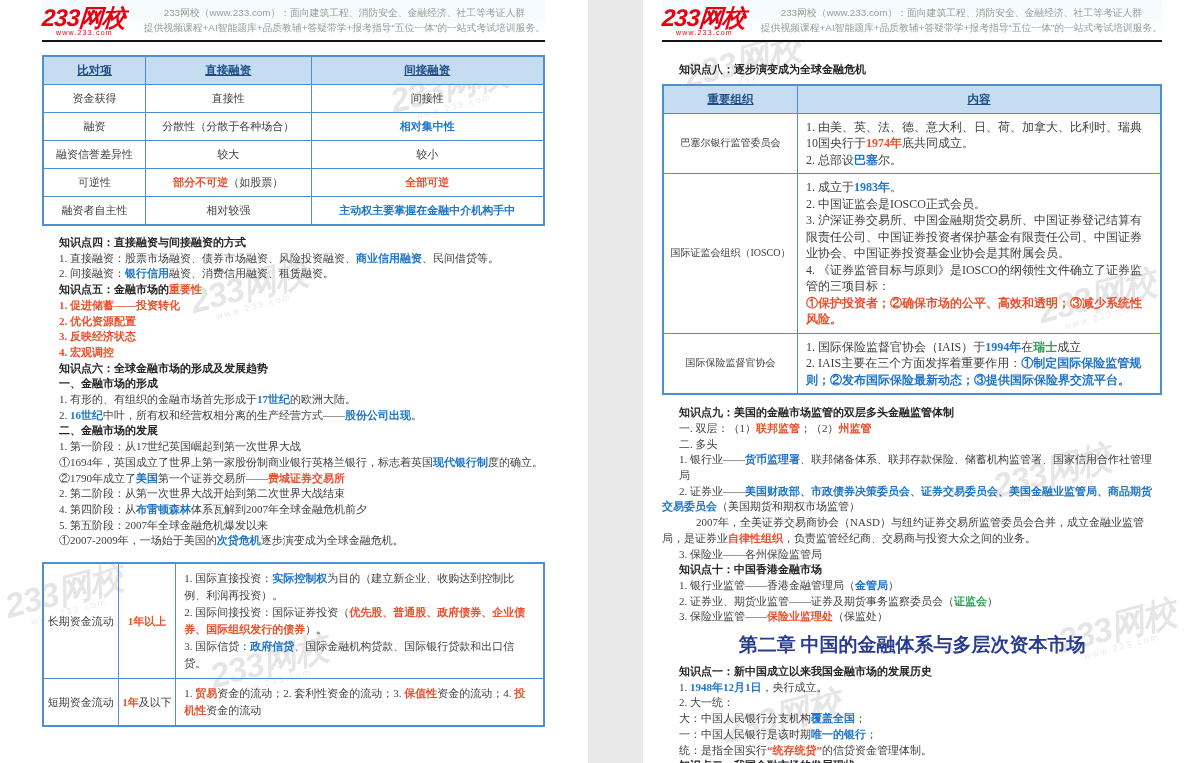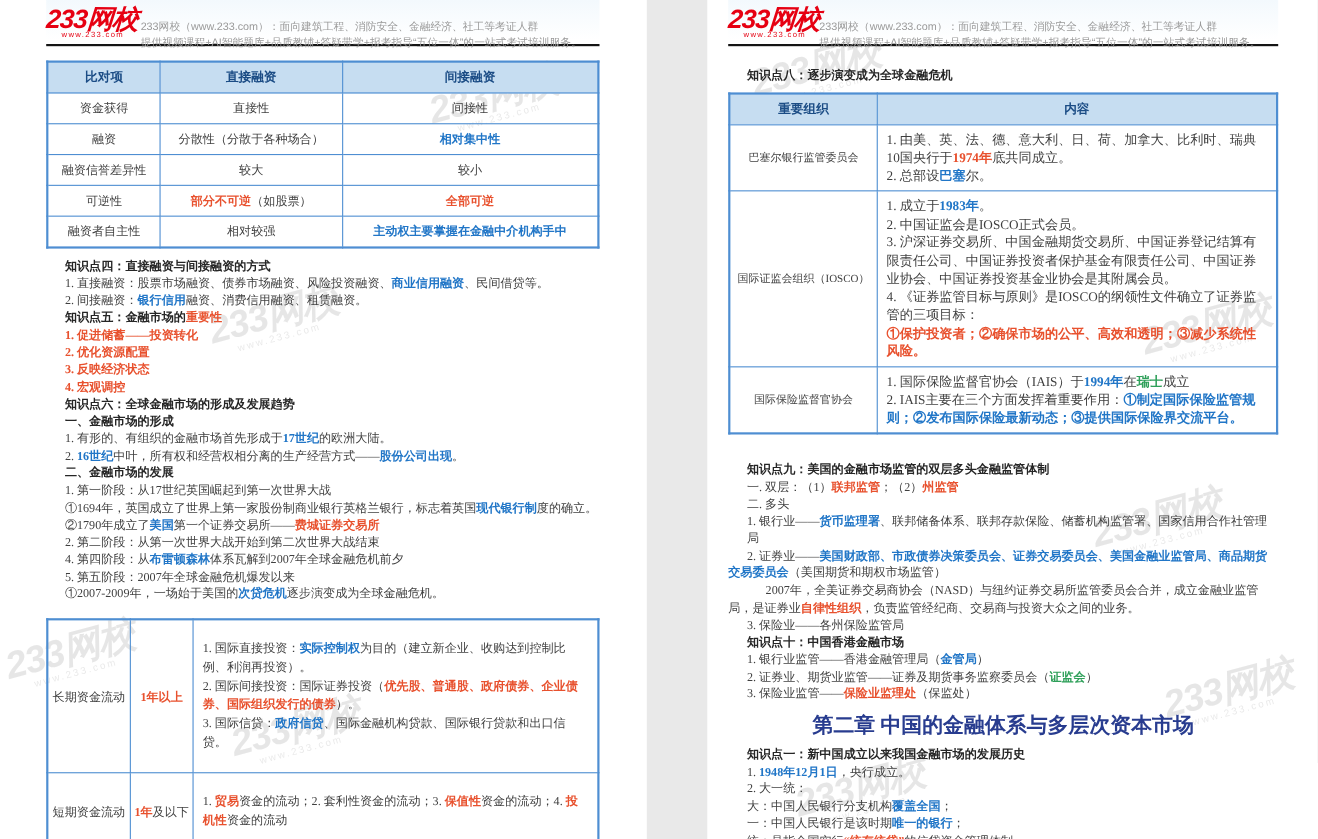--- a/index.html
+++ b/index.html
@@ -16,22 +16,22 @@
   #page-right .page-inner{padding:0 36px 0 19px;}
 
   
   .page-header{position:relative;height:40px;border-bottom:2px solid #141414;
     background:linear-gradient(180deg,#f3f9fd 0%,#ffffff 90%);}
   .logo{position:absolute;left:0;top:7px;}
   .logo-main{font-family:"Liberation Sans",sans-serif;font-weight:800;font-style:italic;
     font-size:24px;color:#e60012;letter-spacing:-1px;line-height:22px;transform:skewX(-4deg);}
   .logo-sub{font-family:"Liberation Sans",sans-serif;font-size:7px;color:#e60012;
     letter-spacing:1.2px;padding-left:14px;line-height:8px;}
-  .taglines{position:absolute;right:16px;top:5px;text-align:left;
-    font-family:"Liberation Sans",sans-serif;font-size:9.8px;color:#9a9a9a;line-height:15px;margin-top:12px;}
+  .taglines{position:absolute;right:0;top:5px;text-align:center;
+    font-family:"Liberation Sans",sans-serif;font-size:9.8px;color:#9a9a9a;line-height:15px;}
 
   
   .wm{position:absolute;transform:rotate(-15deg);opacity:.42;pointer-events:none;text-align:center;z-index:0;}
   .wm-main{font-family:"Liberation Sans",sans-serif;font-weight:800;font-style:italic;
     font-size:34px;color:#c6c6c6;line-height:32px;letter-spacing:-1px;}
   .wm-sub{font-family:"Liberation Sans",sans-serif;font-size:9px;color:#cccccc;letter-spacing:2px;}
 
   .content{position:relative;z-index:1;}
 
   
@@ -43,36 +43,36 @@
   .c-blue{color:#2176c7;}
   .c-red{color:#e8512e;}
   .c-green{color:#2fa05a;}
   .b{font-weight:bold;}
 
   
   table{border-collapse:collapse;width:100%;}
   .doc-table{border:2px solid #4e8ed2;}
   .doc-table th{
     background:#c6ddf1;color:#1b4c85;font-family:"Liberation Sans",sans-serif;
-    font-weight:bold;font-size:11.5px;padding:6px 4px;border:1px solid #4e8ed2;text-align:center;}
+    font-weight:bold;font-size:11.5px;padding:6px 4px;border:1px solid #4e8ed2;text-align:center;text-decoration:underline;}
   .doc-table td{
     font-size:11px;color:#3f3f3f;border:1px solid #4e8ed2;padding:6px 4px;text-align:center;}
   .doc-table td.l{text-align:left;padding:5px 8px;}
   .doc-table td.l .para{padding-left:0;font-size:12px;line-height:16.5px;}
   #cmp-table{margin-top:13px;}
   #flow-table{margin-top:13px;}
   #flow-table td{padding:6px 2px;}
-  #flow-table td.l{padding:18px 8px;}
+  #flow-table td.l{padding:6px 8px;}
   #flow-table td.l .para{line-height:17px;font-size:11px;}
   #reg-table{margin-top:6px;}
   #reg-table td.org{font-size:10px;}
   #reg-table td.l .para{line-height:16.5px;}
 
   #left-paras{margin-top:9px;}
-  #right-paras-mid{margin-top:25px;}
+  #right-paras-mid{margin-top:10px;}
   #right-paras-bottom{margin-top:6px;}
   .kp8{margin-top:20px;}
 
   .chapter{
     margin:7px 0 6px 0;text-align:center;
     font-family:"Liberation Serif",serif;font-weight:bold;
     font-size:19px;color:#283c8f;line-height:26px;}
 </style>
 </head>
 <body>

